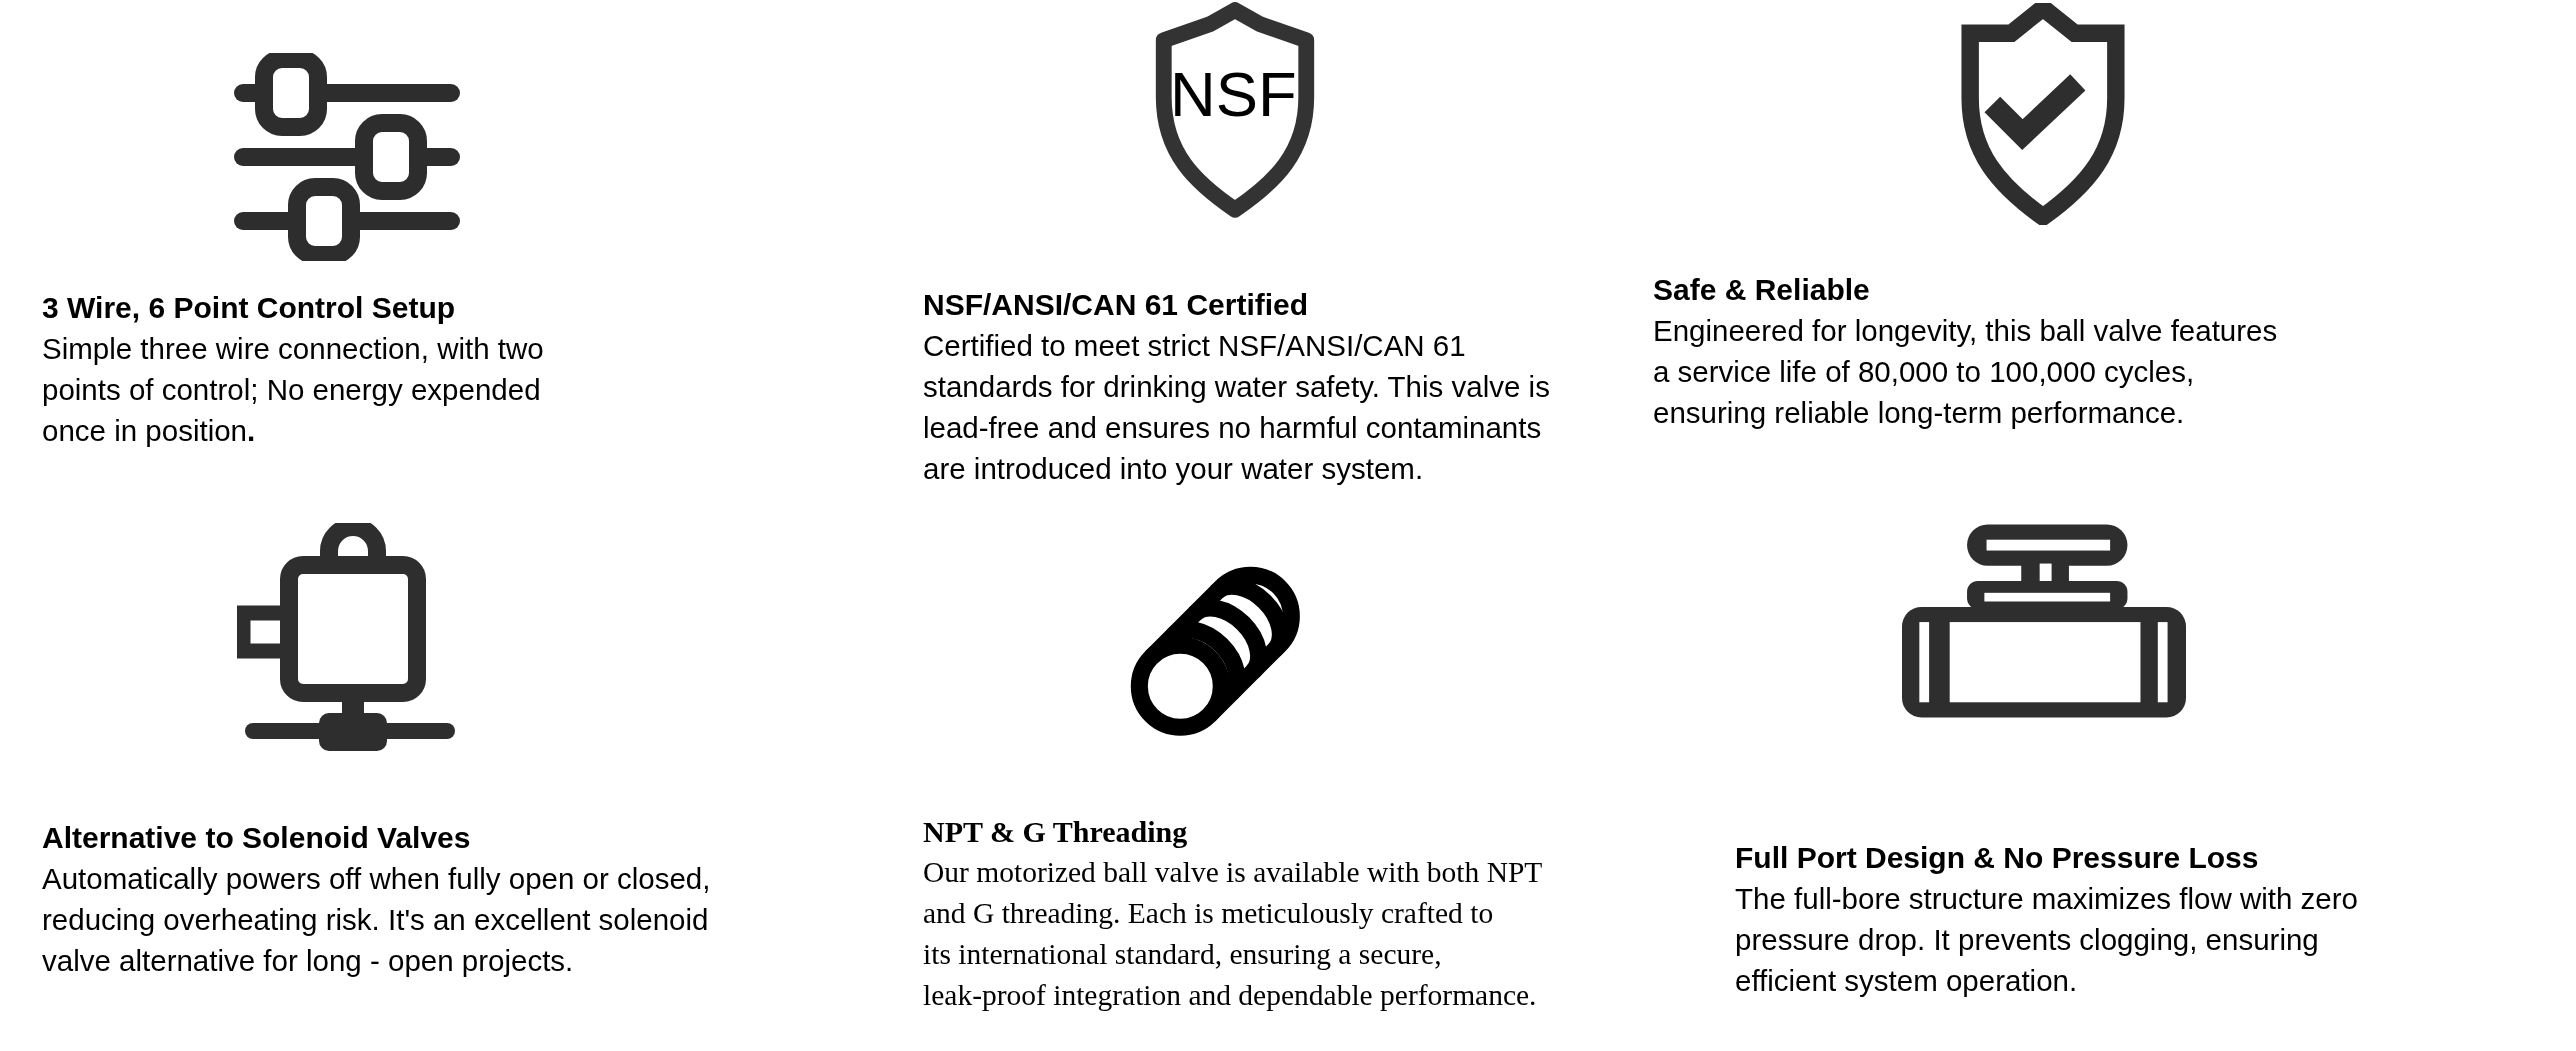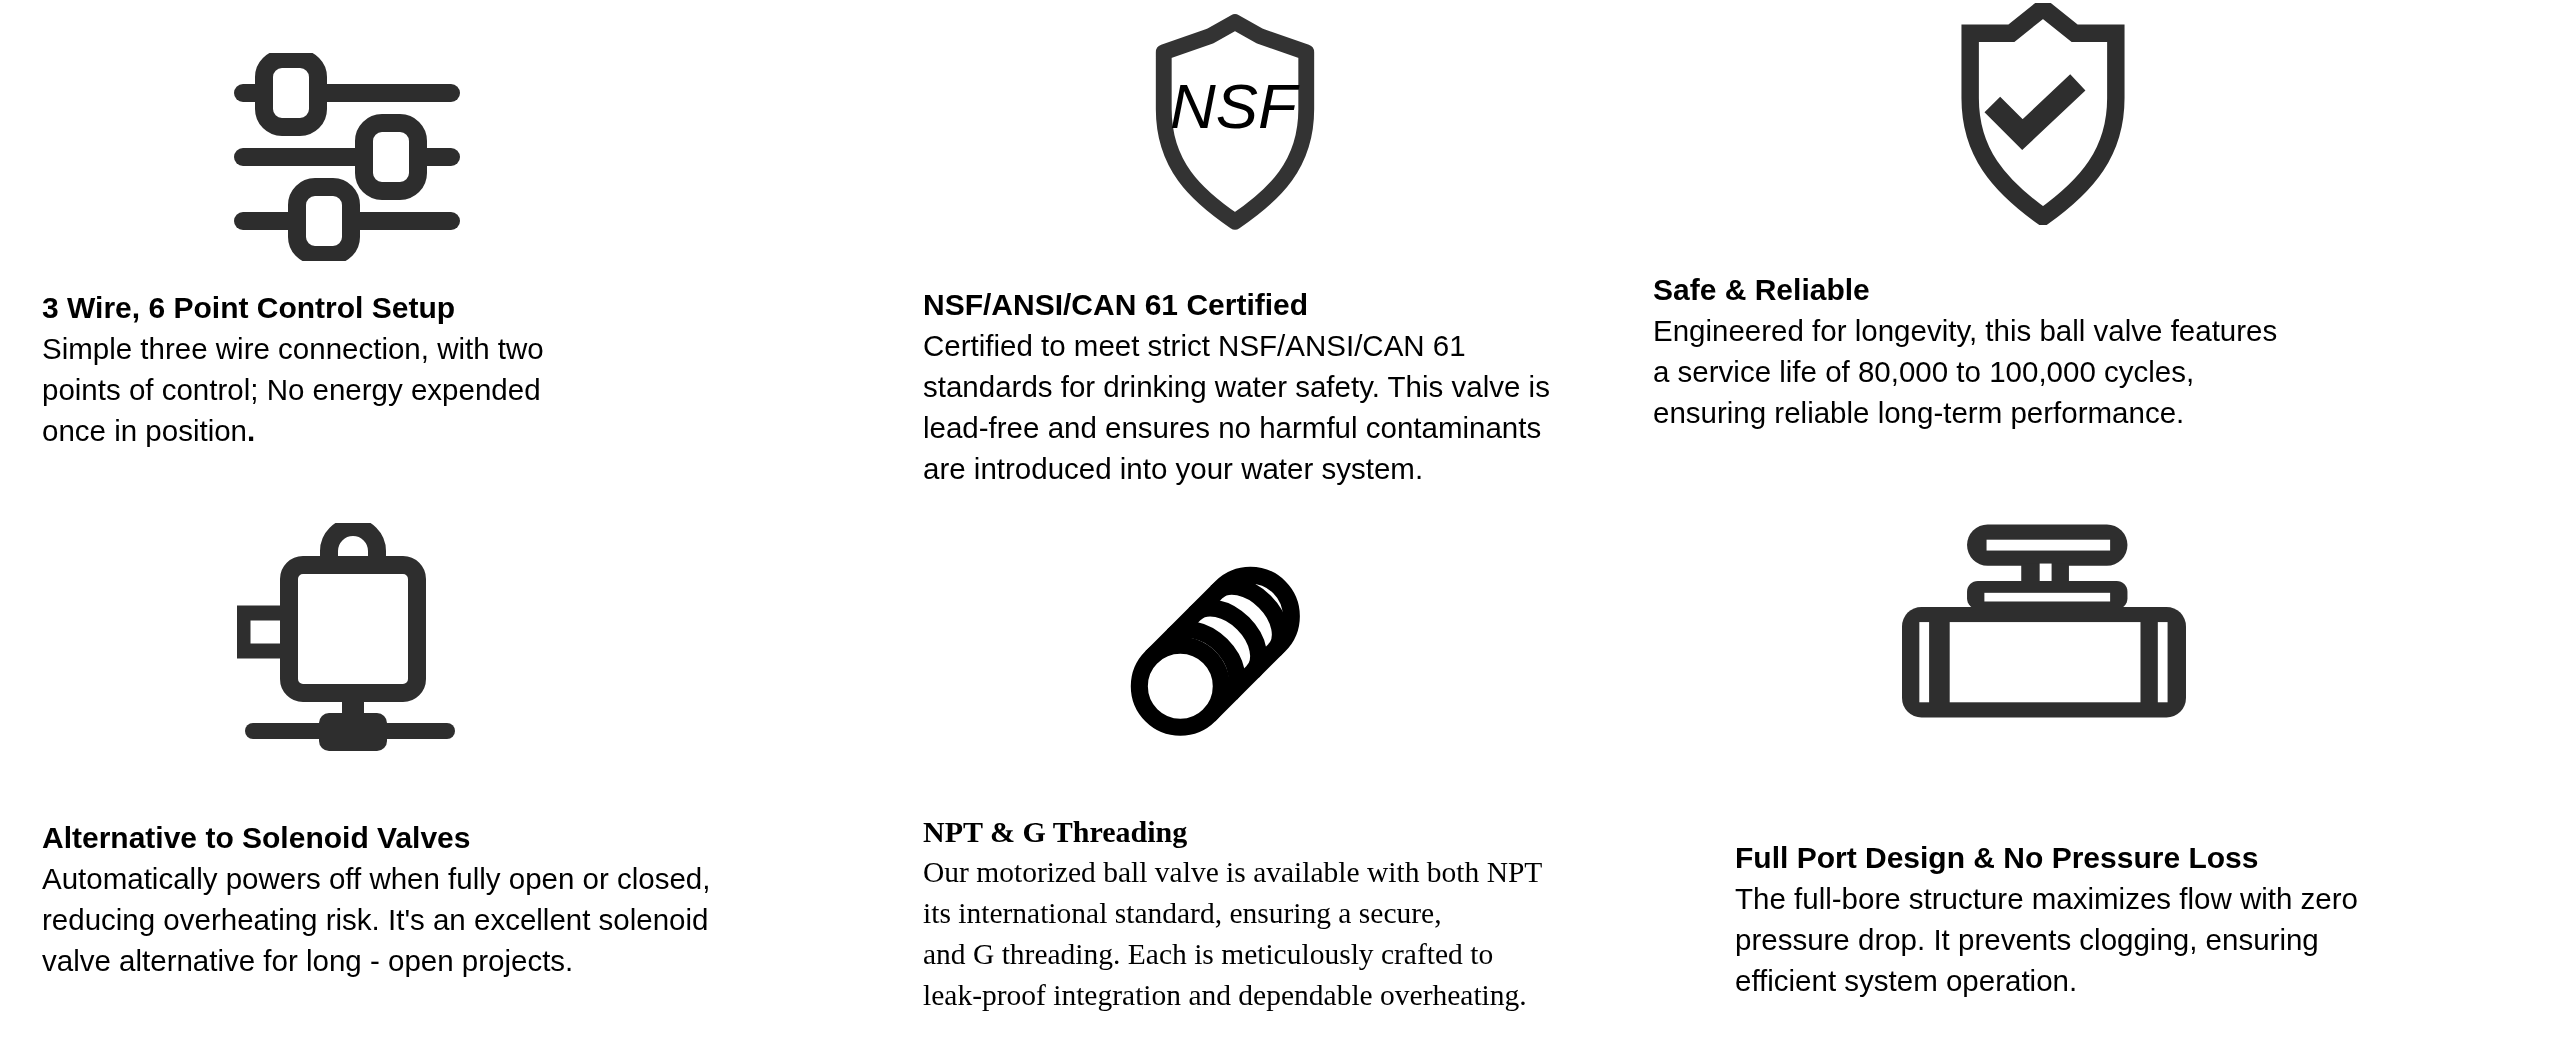--- a/index.html
+++ b/index.html
@@ -13,21 +13,21 @@
   .text-block{position:absolute;}
   .feature-title{
     font-size:30px;font-weight:700;color:#000;line-height:41px;white-space:nowrap;
   }
   .feature-line{
     font-size:29.5px;font-weight:400;color:#000;line-height:41px;white-space:nowrap;
   }
   .bold-suffix{font-weight:700;}
   
   #icon-sliders   {left:233px; top:53px;  width:228px; height:208px;}
-  #icon-nsf       {left:1140px;top:14px;   width:190px; height:222px;font-style:italic;}
+  #icon-nsf       {left:1140px;top:2px;   width:190px; height:222px;}
   #icon-shieldchk {left:1948px;top:3.4px;   width:190px; height:222px;}
   #icon-solenoid  {left:237px; top:523px; width:220px; height:236px;}
   #icon-thread    {left:1112px;top:529px; width:222px; height:229px;}
   #icon-ballvalve {left:1902px;top:524px; width:284px; height:194px;}
   #tb-1{left:42px;  top:287px;}
   #tb-2{left:923px;top:267px;margin-top:17px;}
   #tb-3{left:1653px;top:269px;}
   #tb-4{left:42px;  top:817px;}
   #tb-5{left:923px;top:811px;font-family:Liberation Serif, serif;}
   #tb-6{left:1735px;top:837px;}
@@ -124,23 +124,23 @@
 <div class="text-block" id="tb-4">
   <div class="feature-title">Alternative to Solenoid Valves</div>
   <div class="feature-line">Automatically powers off when fully open or closed,</div>
   <div class="feature-line">reducing overheating risk. It's an excellent solenoid</div>
   <div class="feature-line">valve alternative for long - open projects.</div>
 </div>
 
 <div class="text-block" id="tb-5">
   <div class="feature-title">NPT &amp; G Threading</div>
   <div class="feature-line">Our motorized ball valve is available with both NPT</div>
+  <div class="feature-line">and G threading. Each is meticulously crafted to</div>
   <div class="feature-line">its international standard, ensuring a secure,</div>
-  <div class="feature-line">and G threading. Each is meticulously crafted to</div>
-  <div class="feature-line">leak-proof integration and dependable overheating.</div>
+  <div class="feature-line">leak-proof integration and dependable performance.</div>
 </div>
 
 <div class="text-block" id="tb-6">
   <div class="feature-title">Full Port Design &amp; No Pressure Loss</div>
   <div class="feature-line">The full-bore structure maximizes flow with zero</div>
   <div class="feature-line">pressure drop. It prevents clogging, ensuring</div>
   <div class="feature-line">efficient system operation.</div>
 </div>
 
 

